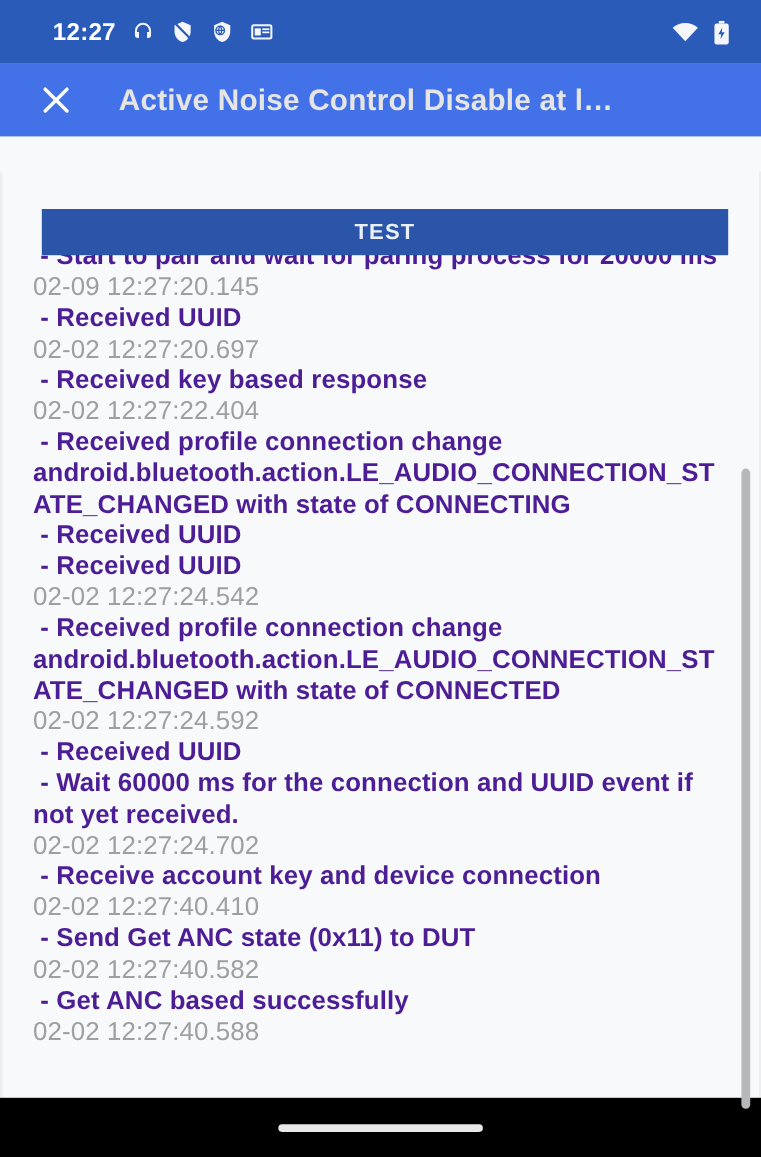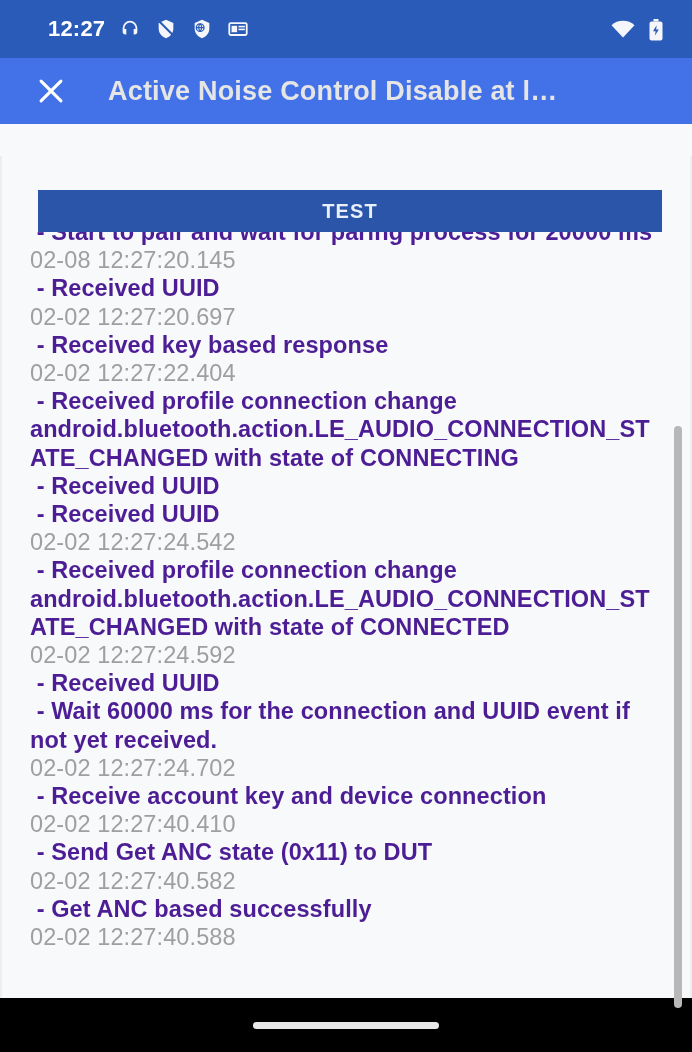--- a/index.html
+++ b/index.html
@@ -255,21 +255,21 @@
     <div id="app-title">Active Noise Control Disable at l…</div>
   </div>
 
   <div id="content">
 
     <button id="test-button">TEST</button>
 
     <div id="log-area">
       <div id="log-inner">
           <div class="log-line log-msg"> - Start to pair and wait for paring process for 20000 ms</div>
-          <div class="log-line log-time">02-08 12:27:20.145</div>
+          <div class="log-line log-time">02-09 12:27:20.145</div>
           <div class="log-line log-msg"> - Received UUID</div>
           <div class="log-line log-time">02-02 12:27:20.697</div>
           <div class="log-line log-msg"> - Received key based response</div>
           <div class="log-line log-time">02-02 12:27:22.404</div>
           <div class="log-line log-msg"> - Received profile connection change android.bluetooth.action.LE_AUDIO_CONNECTION_STATE_CHANGED with state of CONNECTING</div>
           <div class="log-line log-msg"> - Received UUID</div>
           <div class="log-line log-msg"> - Received UUID</div>
           <div class="log-line log-time">02-02 12:27:24.542</div>
           <div class="log-line log-msg"> - Received profile connection change android.bluetooth.action.LE_AUDIO_CONNECTION_STATE_CHANGED with state of CONNECTED</div>
           <div class="log-line log-time">02-02 12:27:24.592</div>

